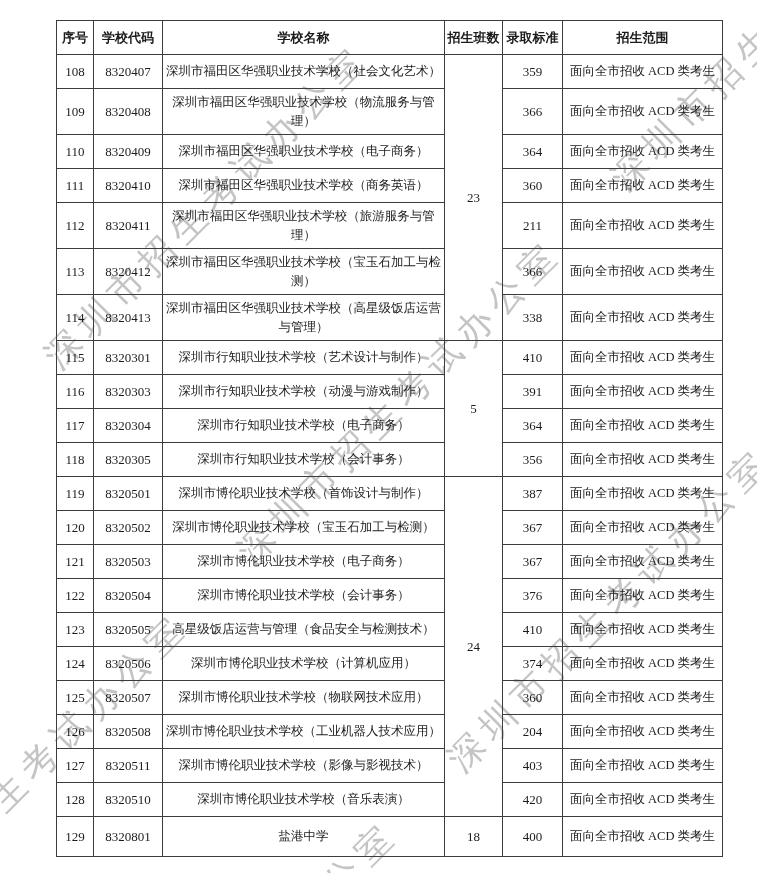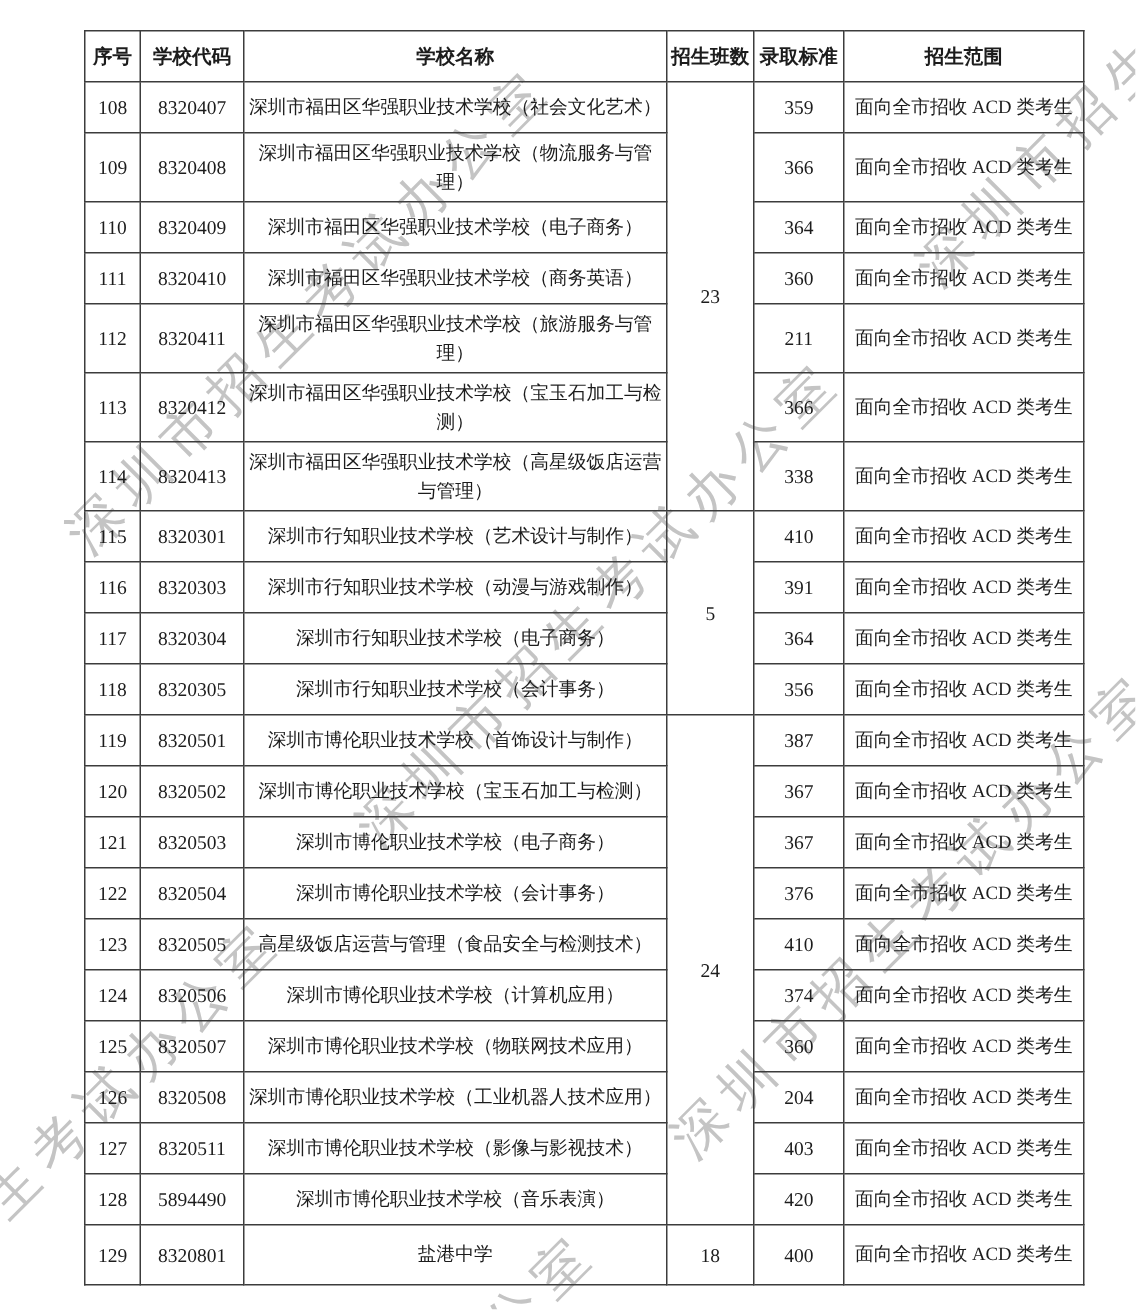--- a/index.html
+++ b/index.html
@@ -235,21 +235,21 @@
       </tr>
       <tr class="r">
         <td class="c-no">127</td>
         <td class="c-code">8320511</td>
         <td class="c-name">深圳市博伦职业技术学校（影像与影视技术）</td>
         <td class="c-standard">403</td>
         <td class="c-scope">面向全市招收 ACD 类考生</td>
       </tr>
       <tr class="r">
         <td class="c-no">128</td>
-        <td class="c-code">5894490</td>
+        <td class="c-code">8320510</td>
         <td class="c-name">深圳市博伦职业技术学校（音乐表演）</td>
         <td class="c-standard">420</td>
         <td class="c-scope">面向全市招收 ACD 类考生</td>
       </tr>
       <tr class="hL">
         <td class="c-no">129</td>
         <td class="c-code">8320801</td>
         <td class="c-name">盐港中学</td>
         <td class="c-classes">18</td>
         <td class="c-standard">400</td>

